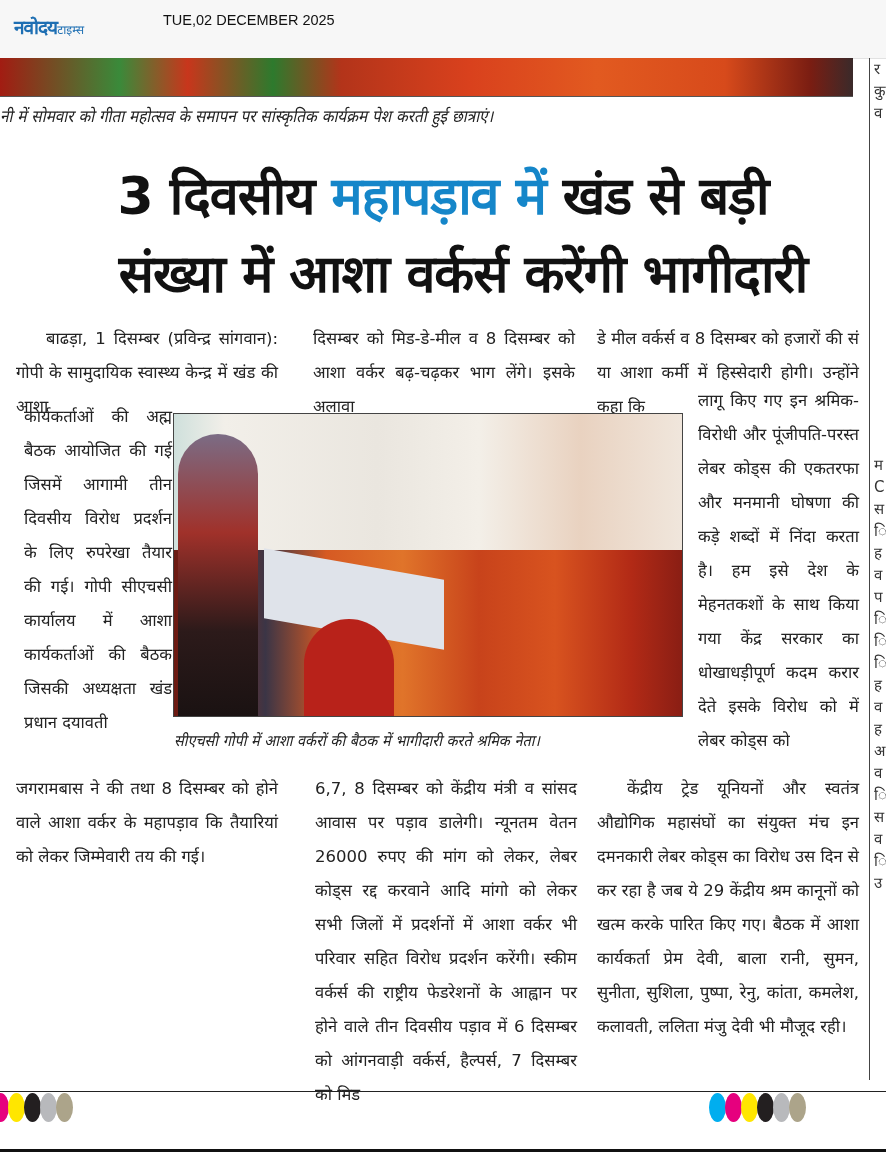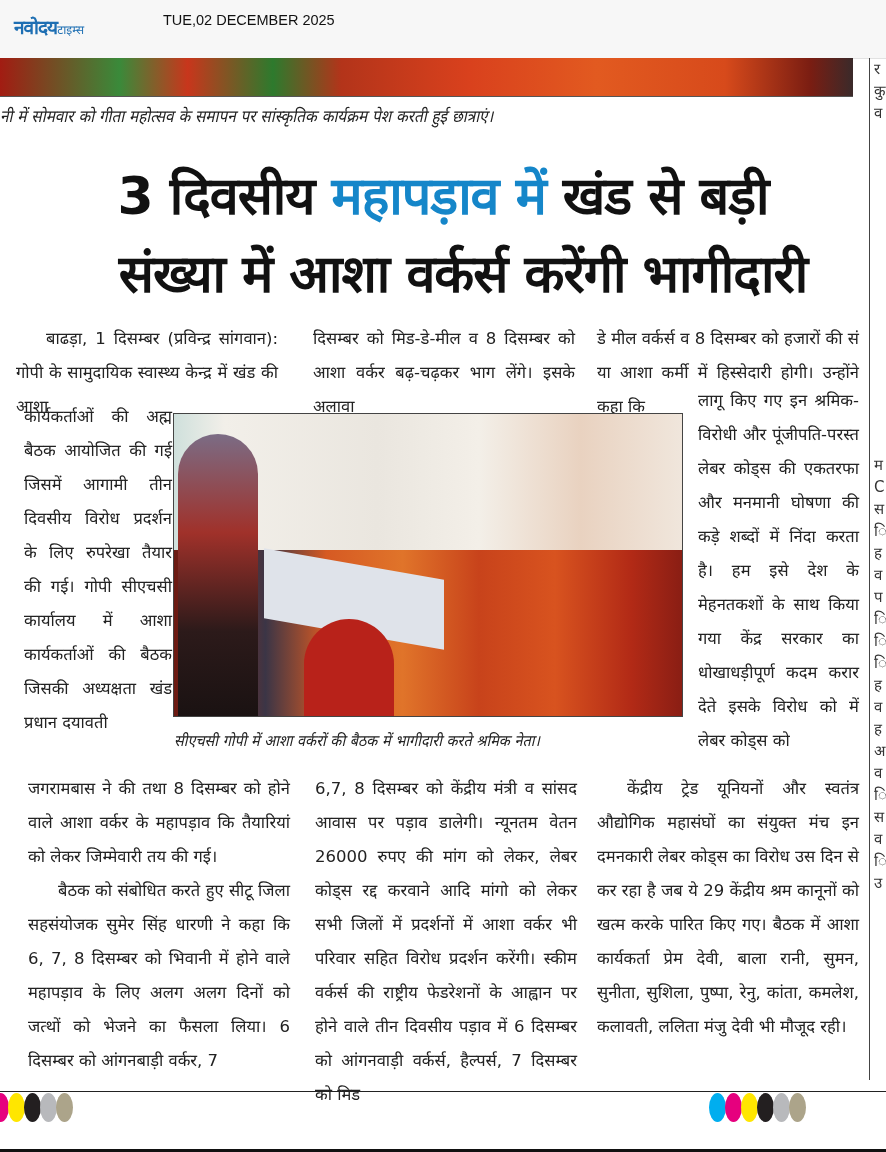--- a/index.html
+++ b/index.html
@@ -15,21 +15,21 @@
   .right-strip{position:absolute;left:874px;top:58px;width:12px;height:1022px;overflow:hidden;font-size:15px;line-height:22px;color:#333;}
   .headline{position:absolute;left:0;width:886px;text-align:center;font-family:"DejaVu Sans",sans-serif;font-weight:bold;font-size:52px;color:#111;white-space:nowrap;letter-spacing:-1px;}
   .h1{top:158px;}
   .h2{top:236px;padding-left:20px;}
   .blue{color:#1586c9;text-align:center;}
   .col{position:absolute;font-family:"DejaVu Sans",sans-serif;font-size:16.5px;line-height:34px;color:#222;text-align:justify;}
   .col p{margin:0;}
   .indent{text-indent:30px;}
   .c1a{left:16px;top:322px;width:262px;}
   .c1b{left:24px;top:400px;width:148px;}
-  .c1c{left:28px;top:772px;width:262px;}
+  .c1c{left:16px;top:772px;width:262px;}
   .c2a{left:306px;top:322px;width:262px;margin-left:7px;}
   .c2c{left:306px;top:772px;width:262px;margin-left:9px;}
   .c3a{left:597px;top:322px;width:262px;}
   .c3b{left:698px;top:384px;width:161px;}
   .c3c{left:597px;top:772px;width:262px;}
   .photo{position:absolute;left:173px;top:413px;width:508px;height:302px;border:1px solid #444;overflow:hidden;background:#efe9e2;}
   .photo .wall{position:absolute;left:0;top:0;width:100%;height:45%;background:linear-gradient(90deg,#cfe0dc 0%,#f2efe9 10%,#eae6df 40%,#f3efe8 60%,#e9d2c0 80%,#f0e6dc 100%);}
   .photo .floor{position:absolute;left:0;top:45%;width:100%;height:55%;background:linear-gradient(90deg,#6b1a12 0%,#8b2a18 10%,#3b3546 18%,#d65a23 30%,#e0742a 45%,#c8431b 60%,#d8531f 75%,#b22a16 90%,#8a1e14 100%);}
   .photo .fig1{position:absolute;left:4px;top:20px;width:80px;height:282px;border-radius:40px 40px 0 0;background:linear-gradient(180deg,#7b6c85 0%,#a0312a 35%,#2c1a1a 70%,#1a1212 100%);}
   .photo .table{position:absolute;left:90px;top:150px;width:180px;height:70px;background:#dfe3ea;transform:skewY(10deg);}
@@ -91,21 +91,20 @@
 <div class="headline h2">संख्या में आशा वर्कर्स करेंगी भागीदारी</div>
 
 <div class="col c1a">
   <p class="indent">बाढड़ा, 1 दिसम्बर (प्रविन्द्र सांगवान): गोपी के सामुदायिक स्वास्थ्य केन्द्र में खंड की आशा</p>
 </div>
 <div class="col c1b">
   <p>कार्यकर्ताओं की अह्म बैठक आयोजित की गई जिसमें आगामी तीन दिवसीय विरोध प्रदर्शन के लिए रुपरेखा तैयार की गई। गोपी सीएचसी कार्यालय में आशा कार्यकर्ताओं की बैठक जिसकी अध्यक्षता खंड प्रधान दयावती</p>
 </div>
 <div class="col c1c">
   <p>जगरामबास ने की तथा 8 दिसम्बर को होने वाले आशा वर्कर के महापड़ाव कि तैयारियां को लेकर जिम्मेवारी तय की गई।</p>
-  <p class="indent">बैठक को संबोधित करते हुए सीटू जिला सहसंयोजक सुमेर सिंह धारणी ने कहा कि 6, 7, 8 दिसम्बर को भिवानी में होने वाले महापड़ाव के लिए अलग अलग दिनों को जत्थों को भेजने का फैसला लिया। 6 दिसम्बर को आंगनबाड़ी वर्कर, 7</p>
 </div>
 
 <div class="col c2a">
   <p>दिसम्बर को मिड-डे-मील व 8 दिसम्बर को आशा वर्कर बढ़-चढ़कर भाग लेंगे। इसके अलावा</p>
 </div>
 <div class="col c2c">
   <p>6,7, 8 दिसम्बर को केंद्रीय मंत्री व सांसद आवास पर पड़ाव डालेगी। न्यूनतम वेतन 26000 रुपए की मांग को लेकर, लेबर कोड्स रद्द करवाने आदि मांगो को लेकर सभी जिलों में प्रदर्शनों में आशा वर्कर भी परिवार सहित विरोध प्रदर्शन करेंगी। स्कीम वर्कर्स की राष्ट्रीय फेडरेशनों के आह्वान पर होने वाले तीन दिवसीय पड़ाव में 6 दिसम्बर को आंगनवाड़ी वर्कर्स, हैल्पर्स, 7 दिसम्बर को मिड</p>
 </div>
 
 <div class="col c3a">

